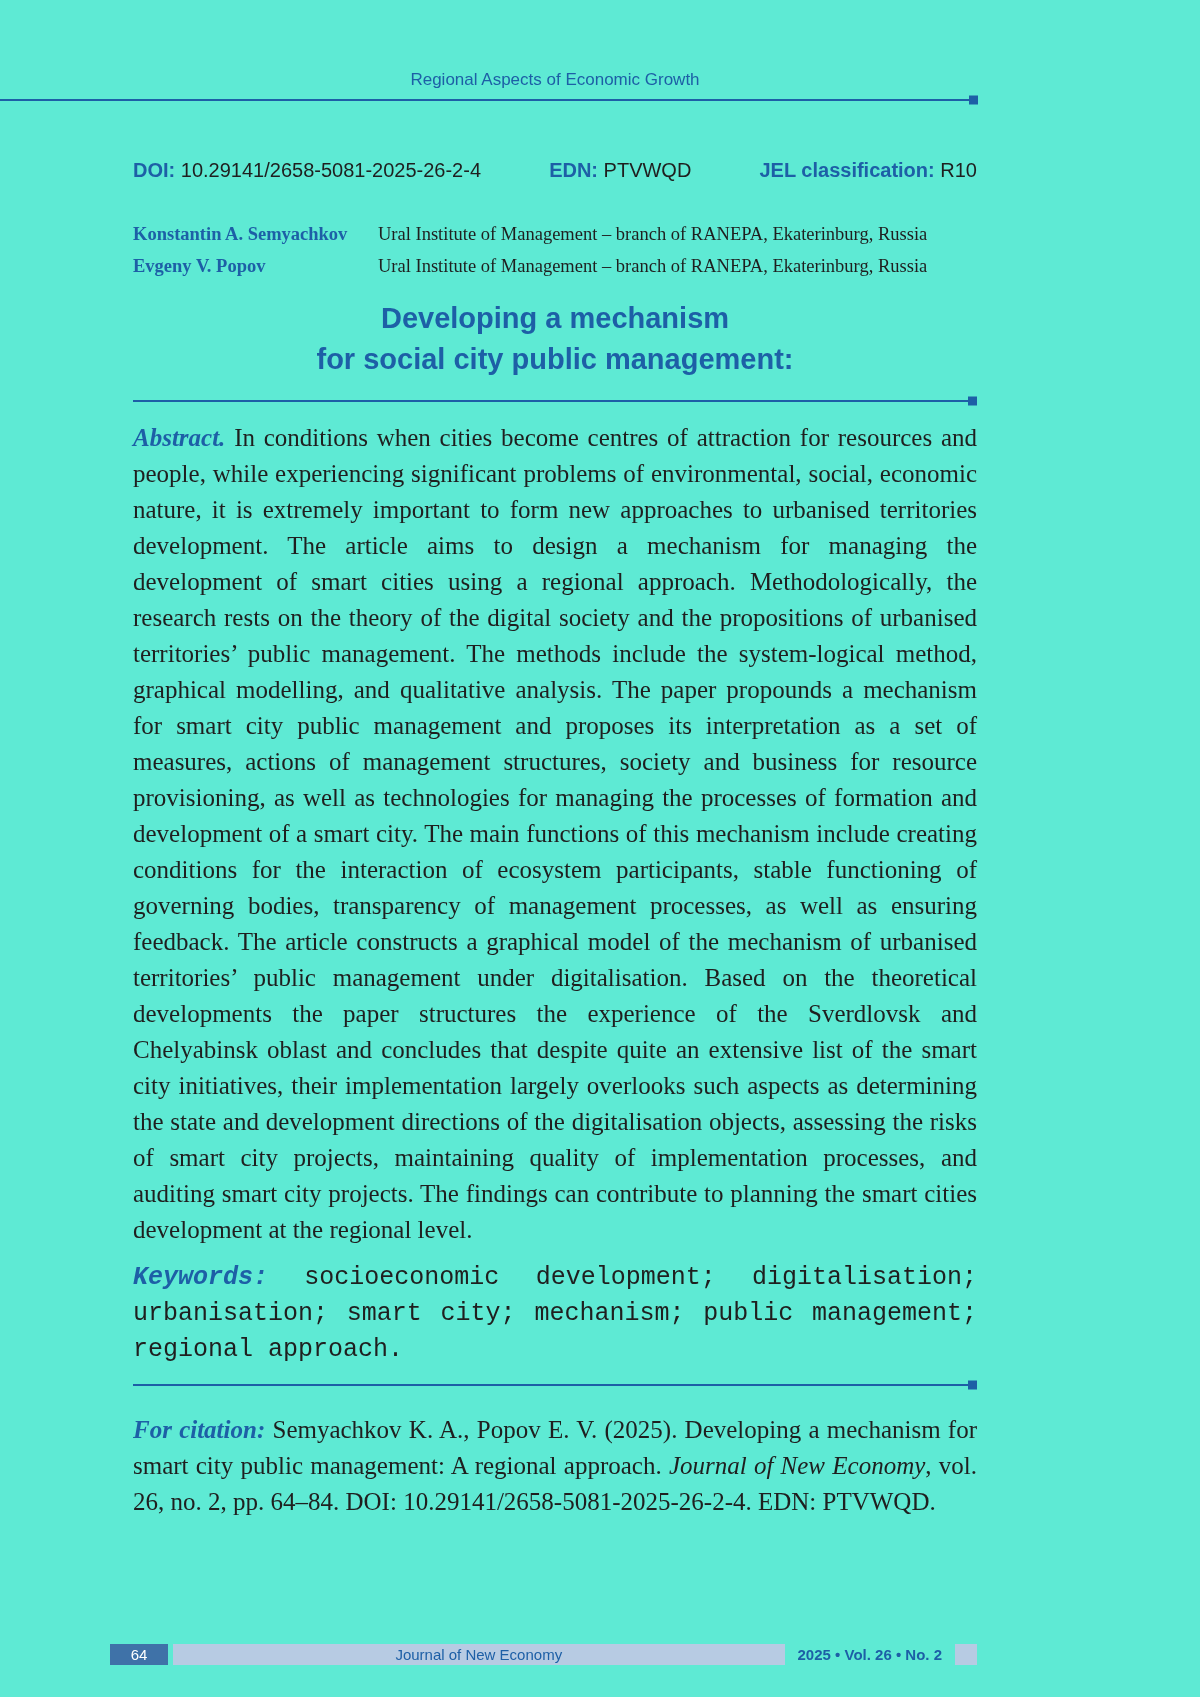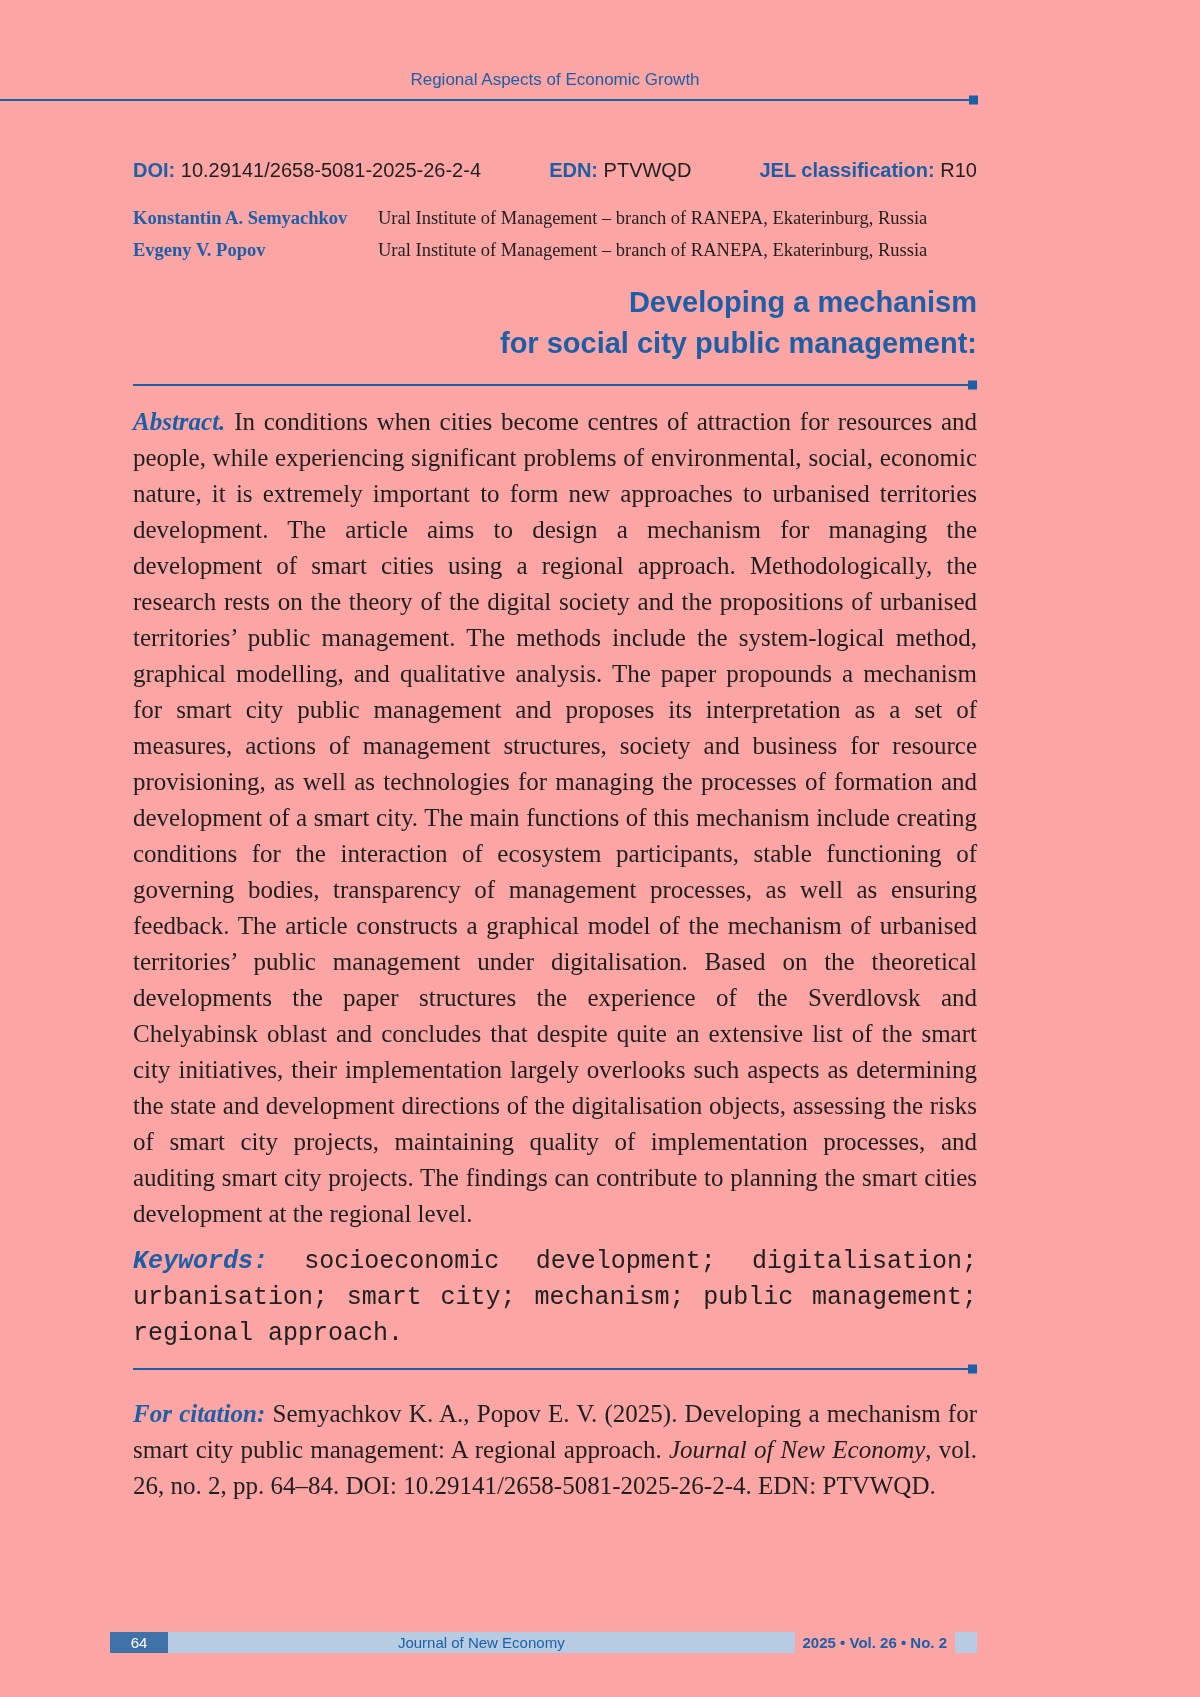--- a/index.html
+++ b/index.html
@@ -7,21 +7,21 @@
     --accent-blue: #1d5fa6;
     --body-text: #1f1f1f;
     --footer-bar-blue: #b7cbe3;
     --footer-num-bg: #3f72a8;
   }
   html, body { background: #ffffff; }
   .page {
     position: relative;
     width: 1200px;
     height: 1697px;
-    background: #fca5a5;
+    background: #5eead4;
     font-family: "Liberation Serif", serif;
     color: var(--body-text);
     overflow: hidden;
   }
   .content { margin-left: 133px; width: 844px; }
 
   .running-head {
     padding-top: 70px;
     text-align: center;
     font-family: "Liberation Sans", sans-serif;
@@ -43,49 +43,50 @@
   .meta-row {
     margin-top: 58px;
     display: flex;
     justify-content: space-between;
     font-family: "Liberation Sans", sans-serif;
     font-size: 20px;
   }
   .meta-label { color: var(--accent-blue); font-weight: bold; }
   .meta-value { color: var(--body-text); }
 
-  .authors { margin-top: 20px; font-size: 18.5px; }
+  .authors { margin-top: 36px; font-size: 18.5px; }
   .author-row { display: flex; line-height: 32px; }
   .author-name { flex: 0 0 245px; font-weight: bold; color: var(--accent-blue); }
   .author-affiliation { flex: 1; }
 
   .title {
     margin-top: 16px;
     text-align: center;
     font-family: "Liberation Sans", sans-serif;
     font-weight: 700;
     font-size: 29px;
     line-height: 41px;
     color: var(--accent-blue);
   }
-  .title-line { display: block; text-align: right; }
+  .title-line { display: block; }
 
   .para { font-size: 25px; line-height: 36px; text-align: justify; }
   .label { color: var(--accent-blue); font-weight: bold; font-style: italic; }
   .abstract { margin-top: 18px; }
   .keywords { margin-top: 12px; font-family: Liberation Mono, monospace; }
   .info-block { margin-top: 26px; }
   .italic { font-style: italic; }
 
   .footer {
     position: absolute;
-    left: 110px; right: 223px; bottom: 44px;
+    left: 110px; right: 223px; bottom: 32px;
     height: 21px;
     display: flex;
     align-items: stretch;
+    gap: 5px;
     font-family: "Liberation Sans", sans-serif;
     font-size: 15px;
   }
   .footer-page-num {
     width: 58px;
     background: var(--footer-num-bg);
     color: #ffffff;
     display: flex; align-items: center; justify-content: center;
   }
   .footer-bar {

